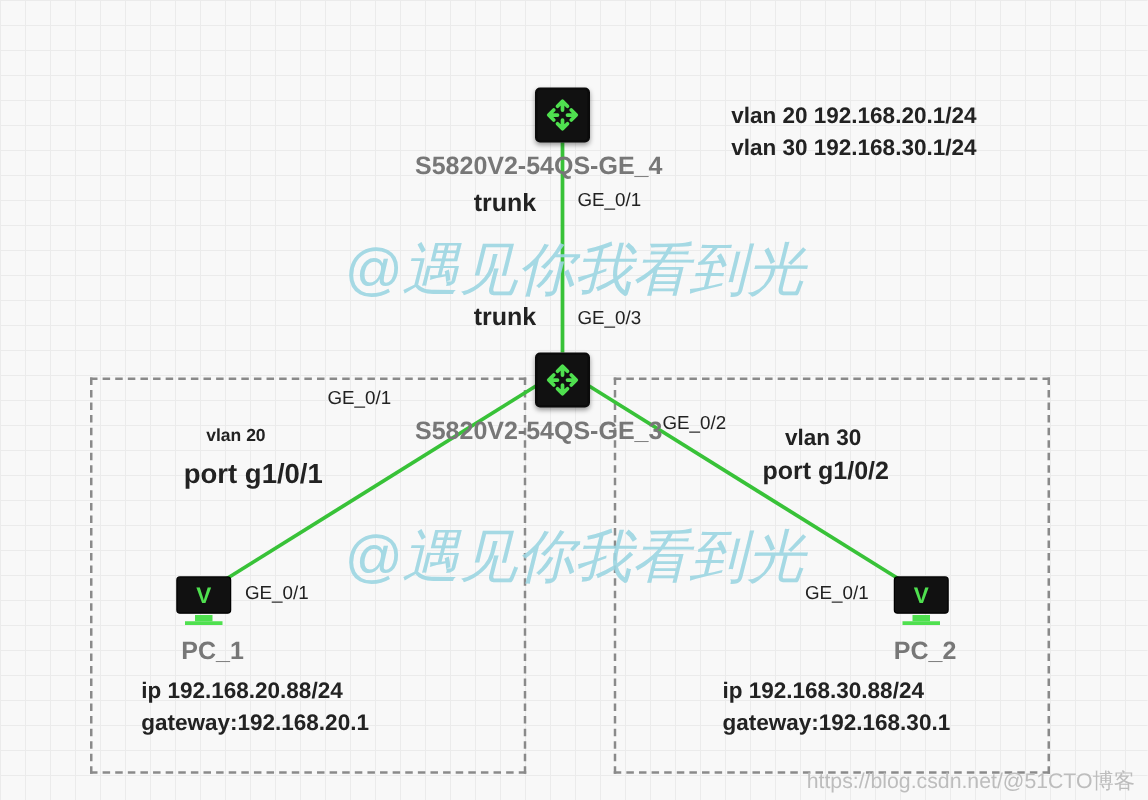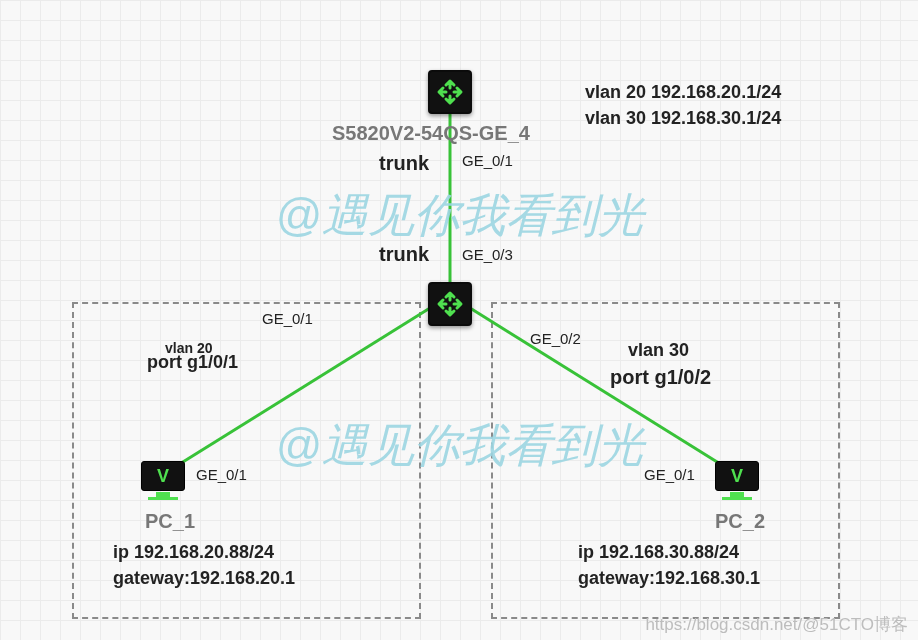--- a/index.html
+++ b/index.html
@@ -123,25 +123,26 @@
   <div class="device-switch" style="left:428px; top:282px;">
     <svg viewBox="0 0 32 32">
       <g fill="none" stroke="#4fe04f" stroke-width="3" stroke-linecap="round" stroke-linejoin="round">
         <path d="M16 6 L16 12 M12 9 L16 5 L20 9"></path>
         <path d="M16 26 L16 20 M12 23 L16 27 L20 23"></path>
         <path d="M6 16 L12 16 M9 12 L5 16 L9 20"></path>
         <path d="M26 16 L20 16 M23 12 L27 16 L23 20"></path>
       </g>
     </svg>
   </div>
+  <div class="label gray bold" style="left:332px; top:334px;">S5820V2-54QS-GE_3</div>
   <div class="label small" style="left:262px; top:310px; font-size:15px;">GE_0/1</div>
   <div class="label small" style="left:530px; top:330px; font-size:15px;">GE_0/2</div>
 
   <div class="label bold" style="left:165px; top:340px; font-size:14px;">vlan 20</div>
-  <div class="label bold" style="left:147px; top:352px; font-size:18px;">port g1/0/1</div>
+  <div class="label bold" style="left:147px; top:366px; font-size:22px;">port g1/0/1</div>
 
   <div class="label bold" style="left:628px; top:340px; font-size:18px;">vlan 30</div>
   <div class="label bold" style="left:610px; top:366px; font-size:20px;">port g1/0/2</div>
 
   <div class="device-pc" style="left:141px; top:461px;">
     <div class="monitor">V</div>
     <div class="stand"></div>
     <div class="base"></div>
   </div>
   <div class="label small" style="left:196px; top:466px; font-size:15px;">GE_0/1</div>

